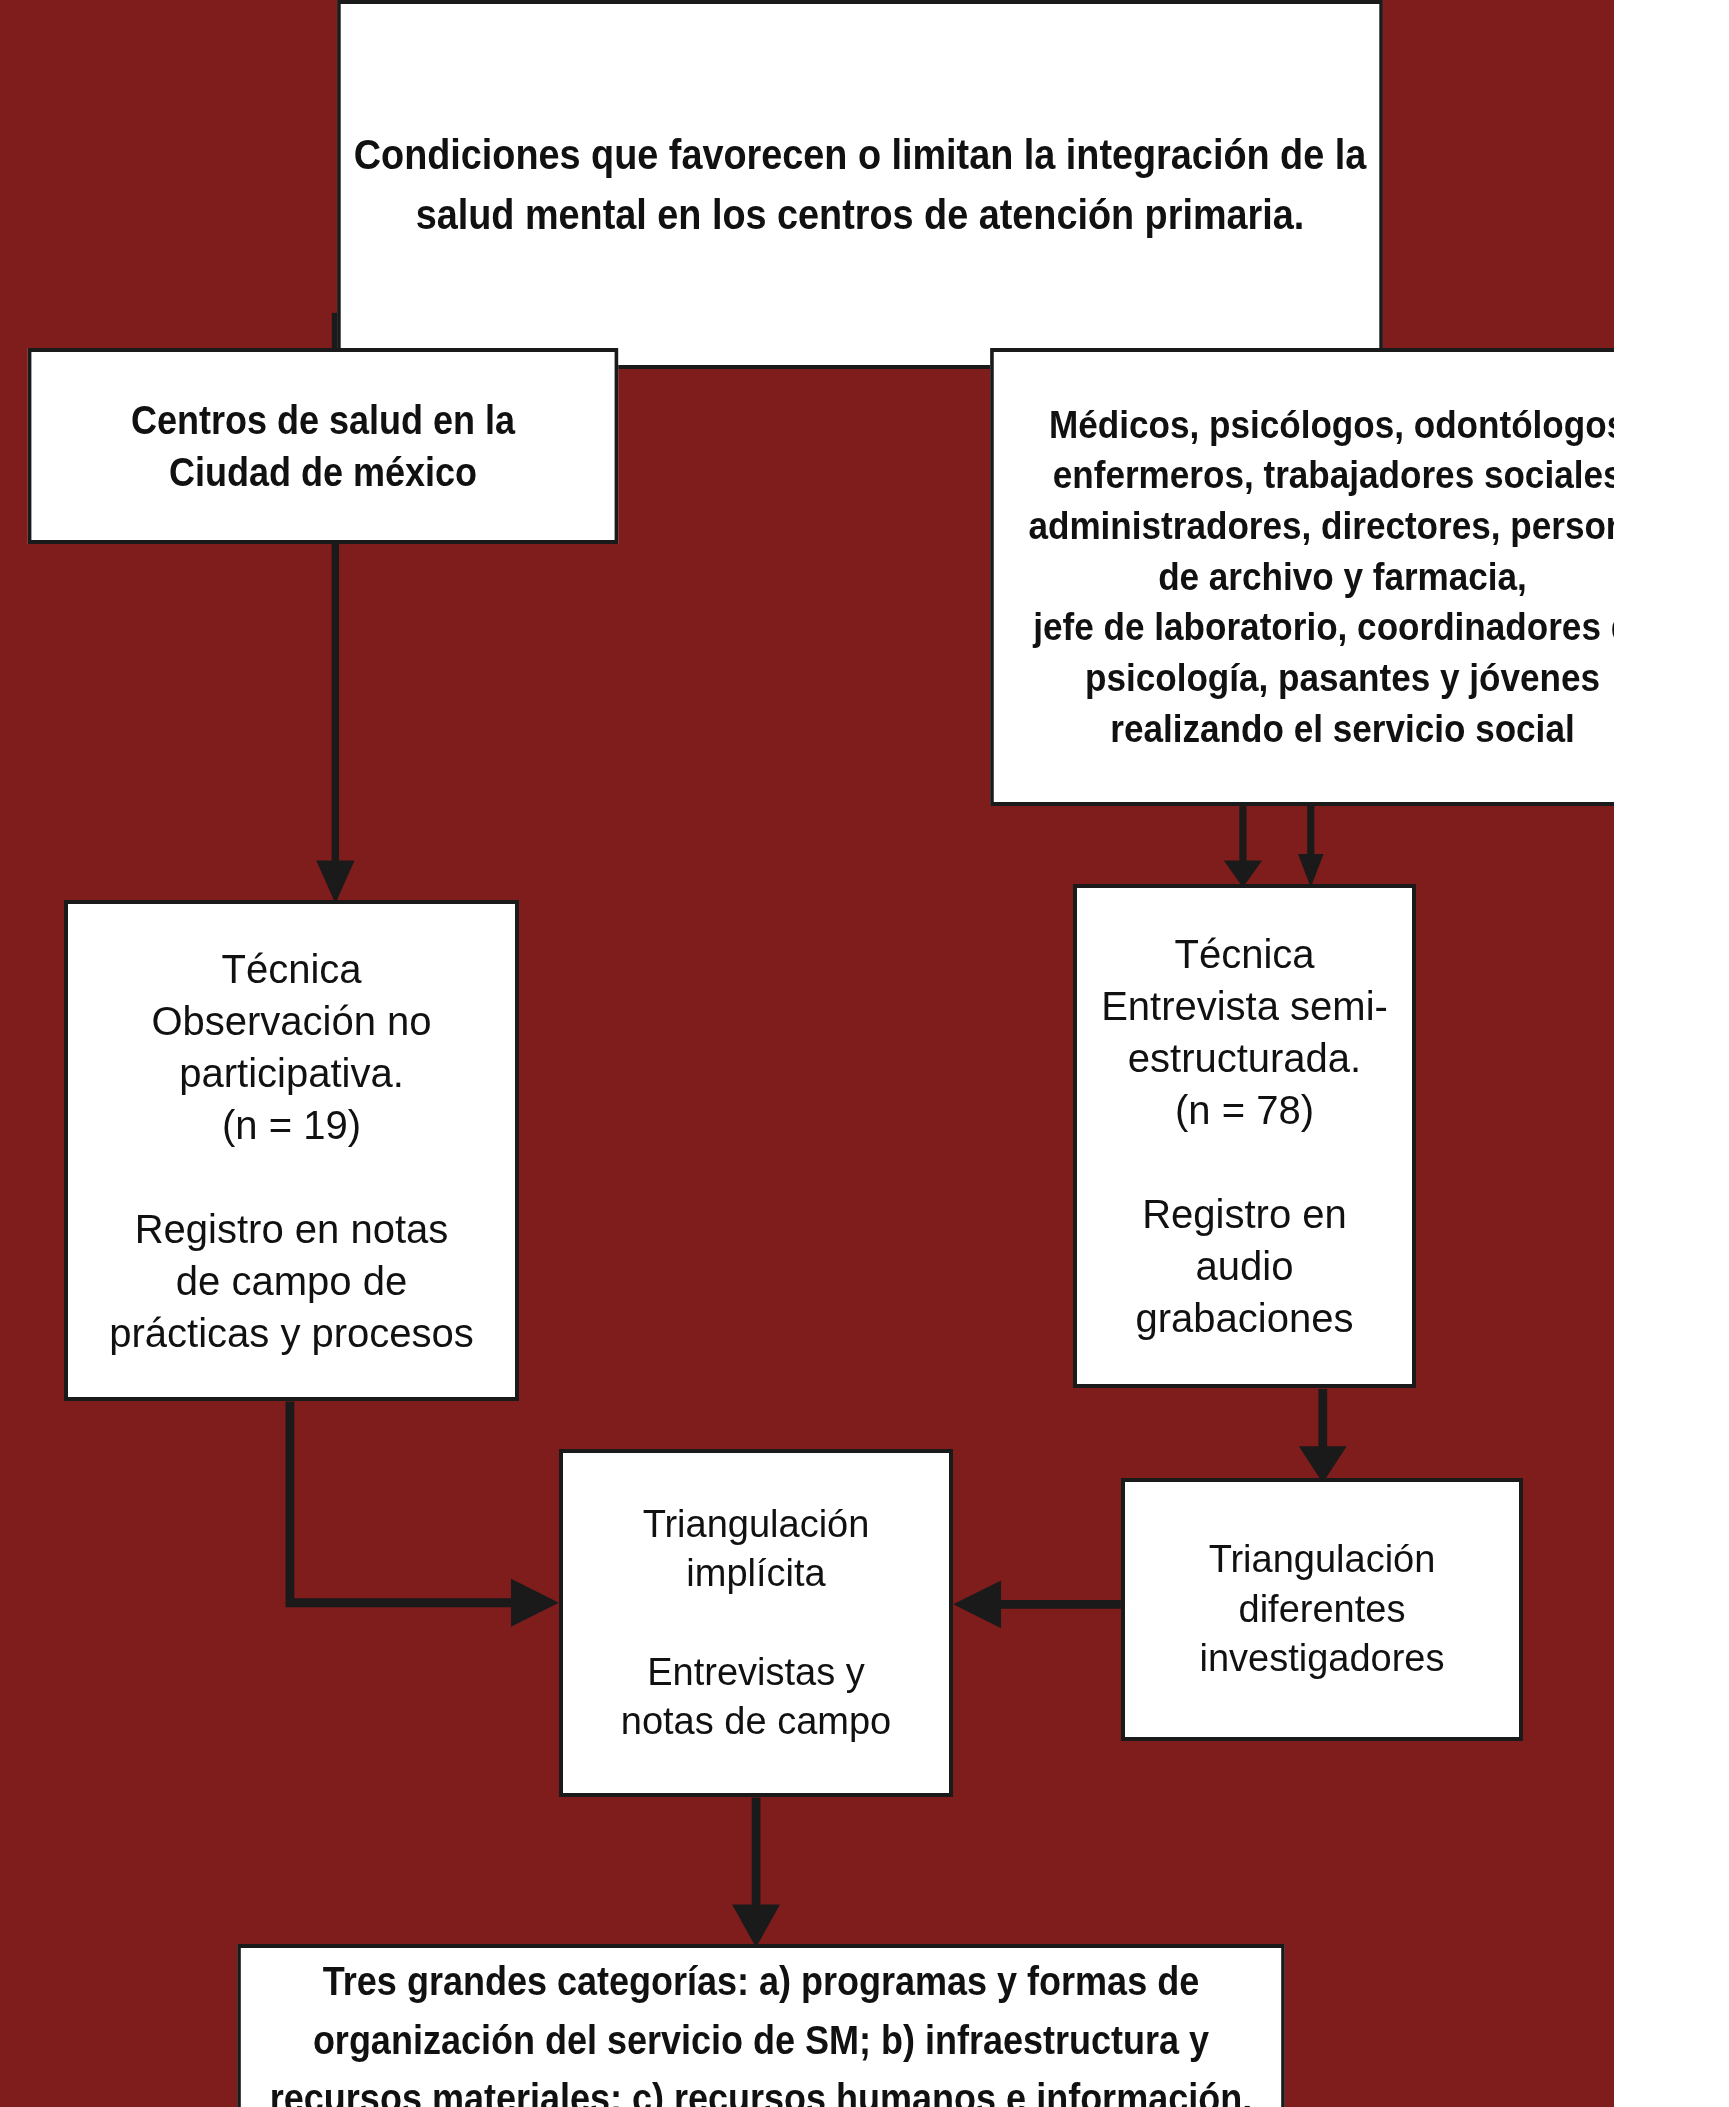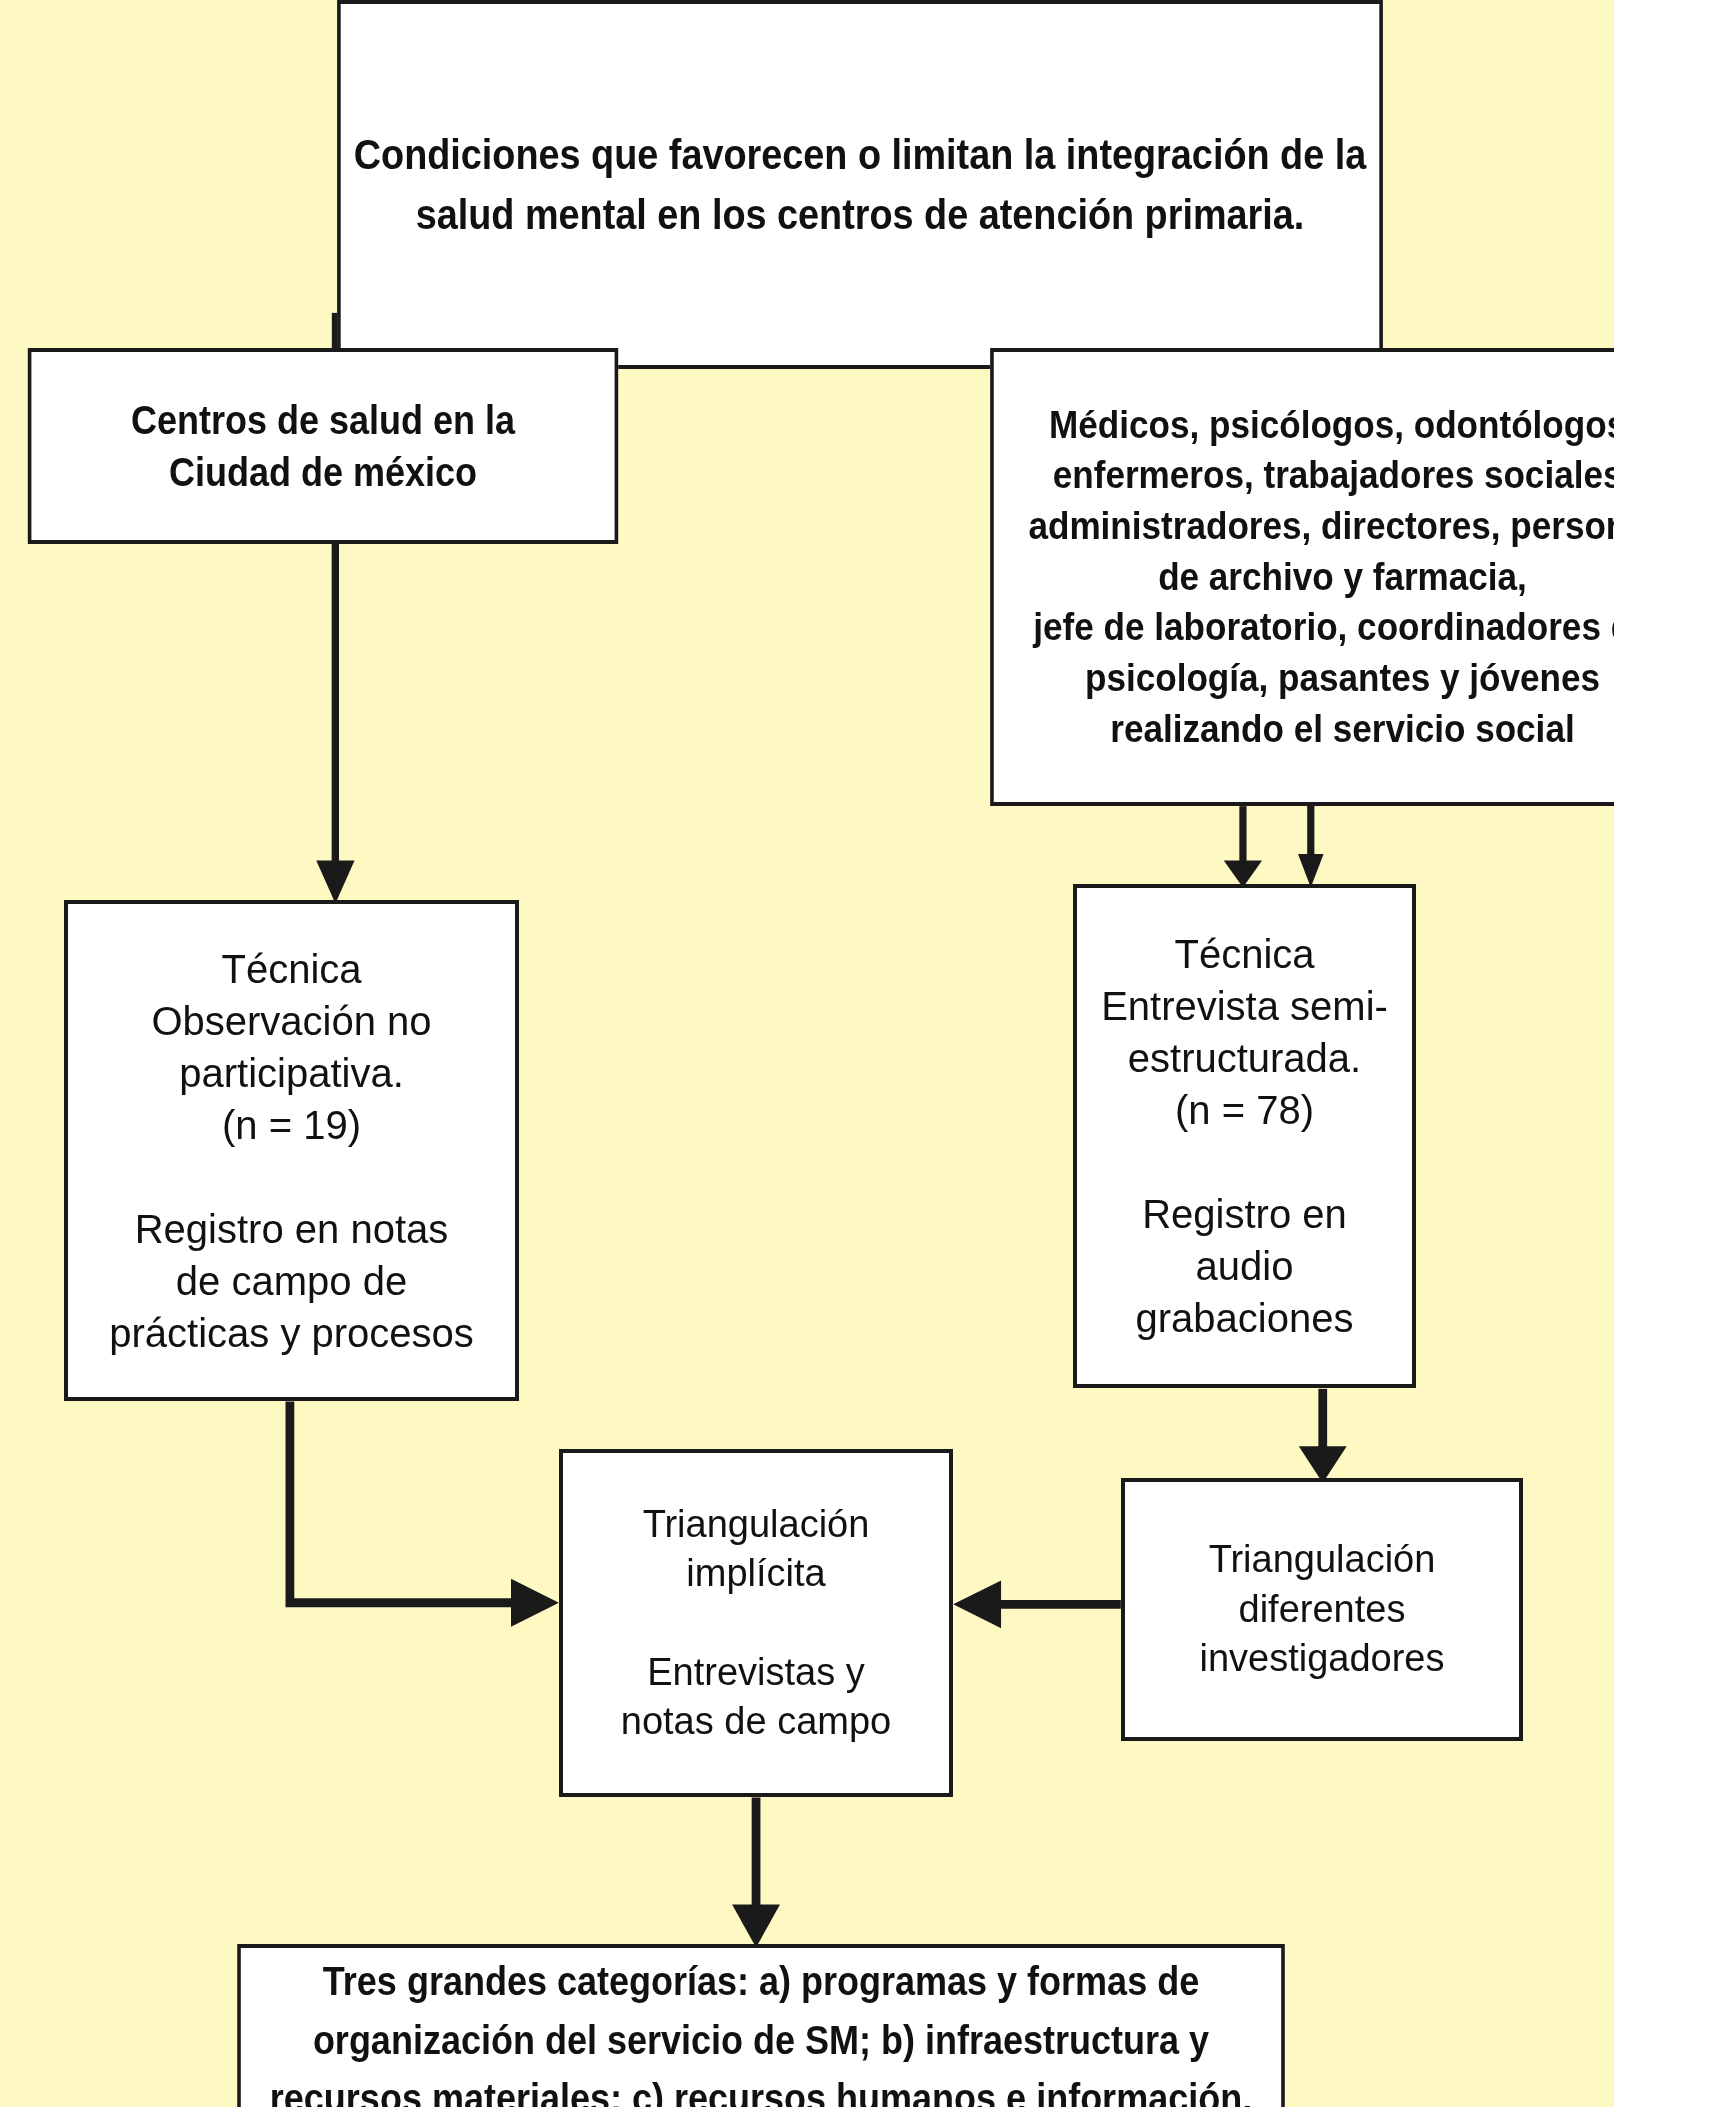--- a/index.html
+++ b/index.html
@@ -4,21 +4,21 @@
 <style>
   html, body {
     margin: 0;
     padding: 0;
     background: #ffffff;
   }
   #figure {
     position: relative;
     width: 1614px;
     height: 2108px;
-    background: #fef9c3;
+    background: #7f1d1d;
     font-family: "Liberation Sans", sans-serif;
     overflow: hidden;
   }
   svg.edges {
     position: absolute;
     left: 0;
     top: 0;
     width: 1730px;
     height: 2108px;
     pointer-events: none;

